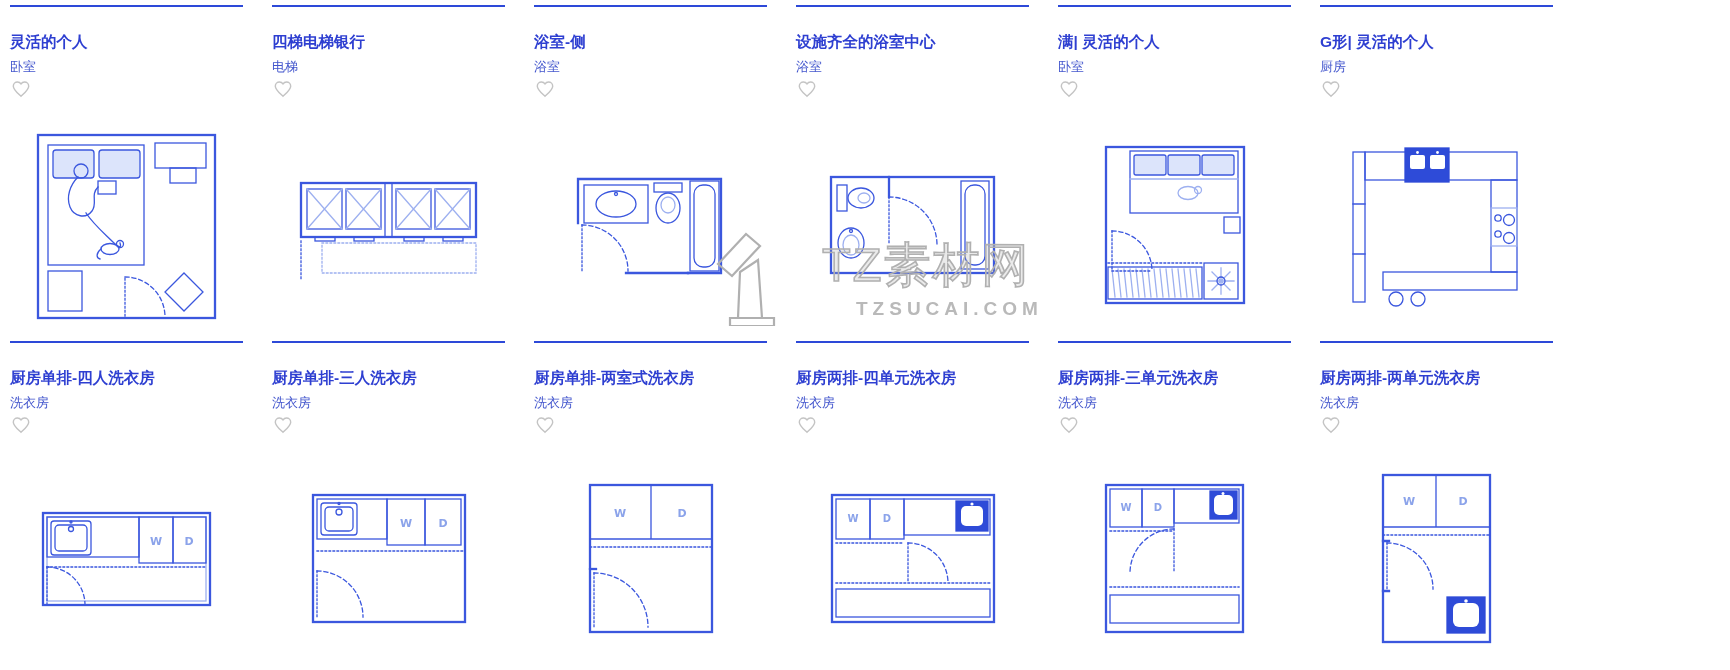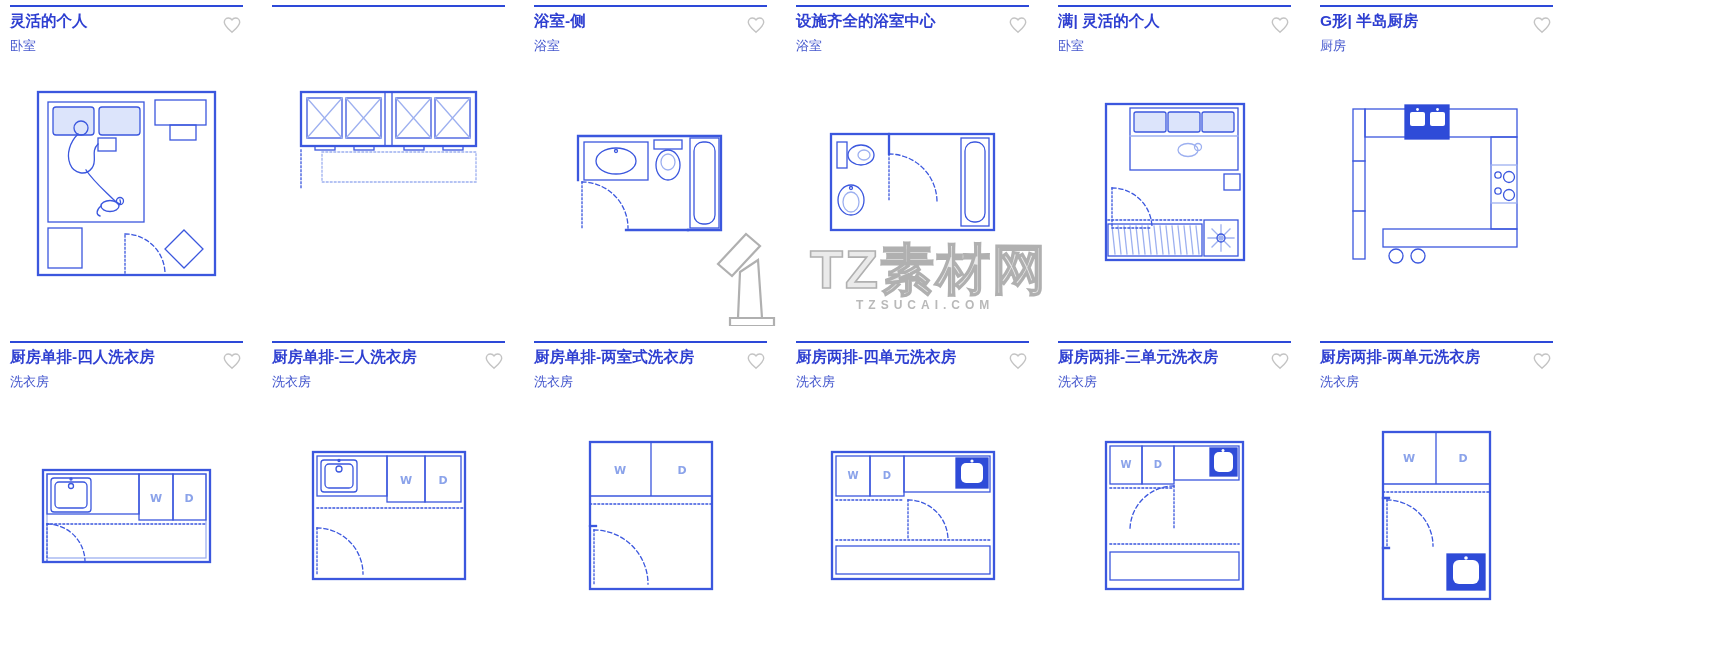--- a/index.html
+++ b/index.html
@@ -1,21 +1,21 @@
 <!DOCTYPE html>
 <html><head>
 <meta charset="utf-8">
 <style>
   html,body{margin:0;padding:0;background:#fff;}
   body{width:1730px;height:670px;overflow:hidden;position:relative;
        font-family:"Liberation Sans","DejaVu Sans",sans-serif;}
   .grid{display:grid;grid-template-columns:repeat(6,233px);column-gap:29px;
         grid-auto-rows:336px 334px;padding:5px 0 0 10px;}
   .card{border-top:2px solid #2d49d8;}
-  .head{display:flex;justify-content:space-between;align-items:flex-start;margin-top:5px;}
+  .head{display:flex;justify-content:space-between;align-items:flex-start;margin-top:26px;flex-direction:column;}
   .title{color:#2e3fd1;font-size:15.5px;font-weight:bold;line-height:1.2;}
   .cat{color:#4356cd;font-size:13px;margin-top:6px;}
   .heart{flex:0 0 auto;margin-top:2px;}
   .plan-wrap{display:flex;align-items:center;justify-content:center;}
   .r1{height:225px;margin-top:14px;}
   .r2{height:230px;margin-top:10px;}
   
   .plan *{fill:none;stroke:#3b57de;stroke-width:1.3;stroke-linecap:square;}
   .plan .th{stroke-width:2.3;}
   .plan .lt{stroke:#9db0f0;}
@@ -23,24 +23,24 @@
   .plan .da{stroke-dasharray:4 3;}
   .plan .do{stroke-dasharray:1.6 2.4;}
   .plan .sb{fill:#2e4bd8;stroke:#2e4bd8;}
   .plan .wh{fill:#ffffff;stroke:none;}
   .plan text{fill:#8ba3ea;stroke:none;font:700 11px "DejaVu Sans",sans-serif;}
   .plan text.sm{font-size:10px;}
   
   .watermark{position:absolute;left:660px;top:200px;width:420px;height:130px;
              pointer-events:none;z-index:5;}
   .wm-pencil{position:absolute;left:38px;top:26px;}
-  .wm-brand{position:absolute;left:150px;top:34px;font-size:54px;font-weight:bold;
+  .wm-brand{position:absolute;left:162px;top:34px;font-size:47px;font-weight:normal;
             letter-spacing:2px;color:rgba(171,171,171,0.25);
             -webkit-text-stroke:1.6px #b0b0b0;white-space:nowrap;}
-  .wm-site{position:absolute;left:196px;top:98px;font-size:12px;font-weight:bold;
+  .wm-site{position:absolute;left:196px;top:98px;font-size:19px;font-weight:bold;
            letter-spacing:5px;color:#b9b9b9;white-space:nowrap;}
 </style>
 </head>
 <body>
 
 <div class="grid">
 
   <div class="card">
     <div class="head">
       <div>
@@ -67,20 +67,29 @@
         <rect x="136" y="41" width="26" height="15"></rect>
         <rect x="14" y="144" width="34" height="40"></rect>
         <polygon points="150,146 169,165 150,184 131,165"></polygon>
         <path class="do" d="M91 189V150"></path>
         <path class="da" d="M91 150A40 40 0 0 1 131 190"></path>
       </svg>
     </div>
   </div>
 
   <div class="card">
+    <div class="head">
+      <div>
+        <div class="title">四梯电梯银行</div>
+        <div class="cat">电梯</div>
+      </div>
+      <svg class="heart" width="22" height="20" viewBox="0 0 20 18">
+          <path d="M10 16.5C6 12.8 3 10.3 3 7.3 3 5.2 4.7 3.5 6.8 3.5 8.1 3.5 9.3 4.2 10 5.3 10.7 4.2 11.9 3.5 13.2 3.5 15.3 3.5 17 5.2 17 7.3 17 10.3 14 12.8 10 16.5Z" fill="none" stroke="#c4c4c4" stroke-width="1.3"></path>
+        </svg>
+    </div>
     <div class="plan-wrap r1">
       <svg class="plan" width="185" height="115" viewBox="0 0 185 115">
         <rect class="th" x="5" y="16" width="175" height="54"></rect>
         <rect x="89" y="16" width="7" height="54"></rect>
         <rect x="11" y="22" width="35" height="40"></rect>
           <path class="lt" d="M11 22 46 62M46 22 11 62"></path>
         <rect x="50" y="22" width="35" height="40"></rect>
           <path class="lt" d="M50 22 85 62M85 22 50 62"></path>
         <rect x="100" y="22" width="35" height="40"></rect>
           <path class="lt" d="M100 22 135 62M135 22 100 62"></path>
@@ -181,21 +190,21 @@
         <circle cx="121" cy="142" r="4"></circle>
         <path class="do" d="M12 92V132M12 132H52"></path>
         <path class="da" d="M12 92A40 40 0 0 1 52 132"></path>
       </svg>
     </div>
   </div>
 
   <div class="card">
     <div class="head">
       <div>
-        <div class="title">G形| 半岛厨房</div>
+        <div class="title">G形| 灵活的个人</div>
         <div class="cat">厨房</div>
       </div>
       <svg class="heart" width="22" height="20" viewBox="0 0 20 18">
           <path d="M10 16.5C6 12.8 3 10.3 3 7.3 3 5.2 4.7 3.5 6.8 3.5 8.1 3.5 9.3 4.2 10 5.3 10.7 4.2 11.9 3.5 13.2 3.5 15.3 3.5 17 5.2 17 7.3 17 10.3 14 12.8 10 16.5Z" fill="none" stroke="#c4c4c4" stroke-width="1.3"></path>
         </svg>
     </div>
     <div class="plan-wrap r1">
       <svg class="plan" width="175" height="165" viewBox="0 0 175 165">
         <rect x="4" y="10" width="12" height="150"></rect>
         <path d="M4 62H16M4 112H16"></path>

